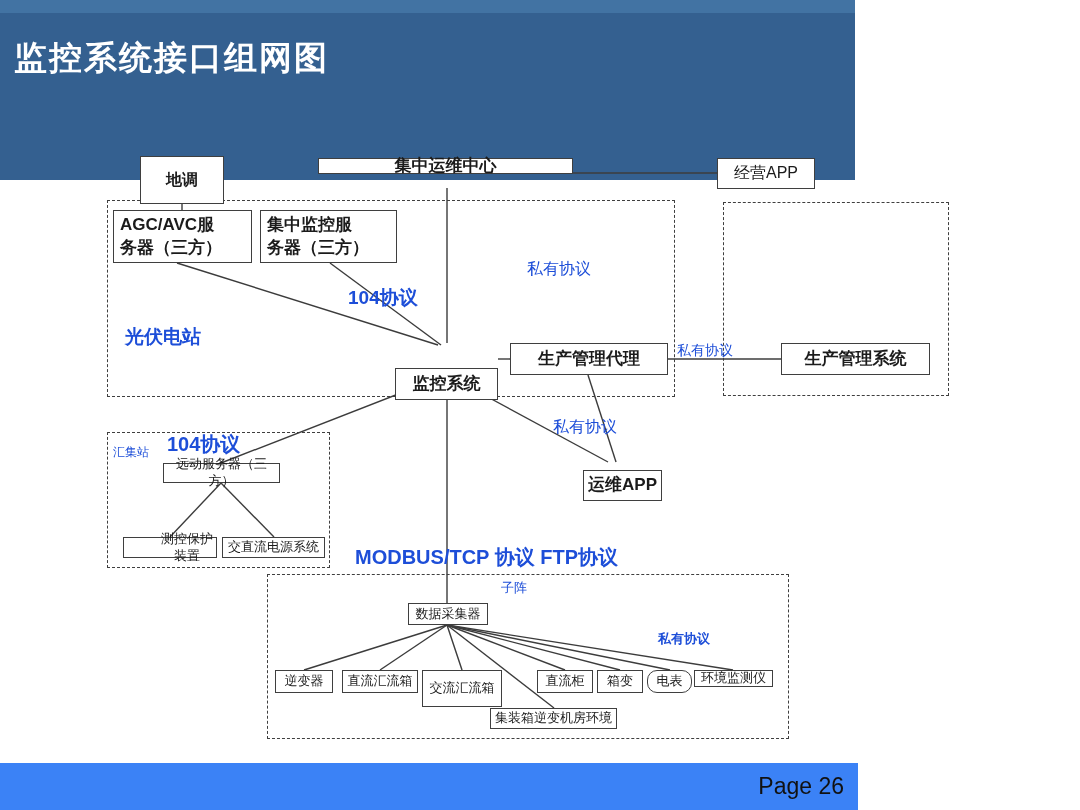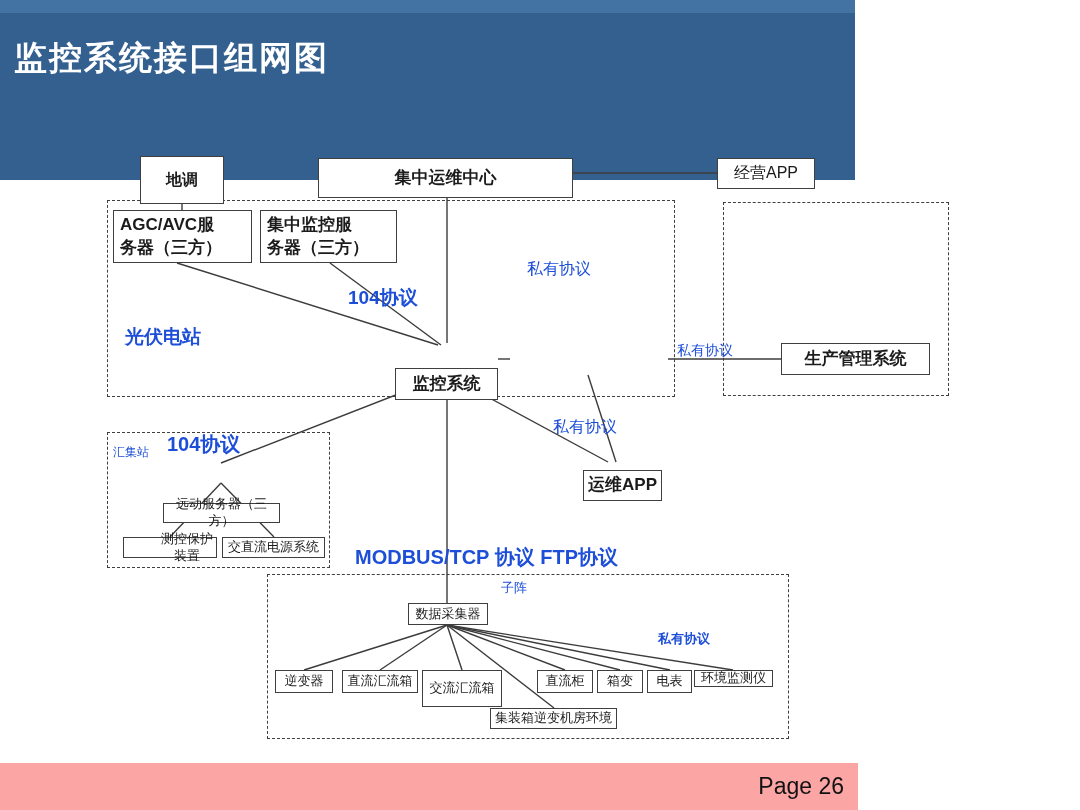--- a/index.html
+++ b/index.html
@@ -6,21 +6,21 @@
   .slide{position:relative;width:1080px;height:810px;background:#ffffff;overflow:hidden;
          font-family:"Liberation Sans","DejaVu Sans",sans-serif;color:#1b1b1b;}
 
   
   .header{position:absolute;left:0;top:0;width:855px;height:180px;background:#346090;}
   .header-strip{position:absolute;left:0;top:0;width:100%;height:13px;background:#4273a3;}
   .slide-title{position:absolute;left:14px;top:36px;margin:0;color:#ffffff;
                font-size:33px;font-weight:bold;letter-spacing:2px;}
 
   
-  .footer{position:absolute;left:0;top:763px;width:858px;height:47px;background:#fca5a5;}
+  .footer{position:absolute;left:0;top:763px;width:858px;height:47px;background:#3b82f6;}
   .footer span{position:absolute;right:14px;top:0;line-height:47px;font-size:23px;color:#111;}
 
   
   svg.connectors{position:absolute;left:0;top:0;z-index:1;}
   svg.connectors line{stroke:#3c3c3c;stroke-width:1.4;}
 
   
   .group{position:absolute;border:1.6px dashed #3f3f3f;background:transparent;z-index:0;}
 
   
@@ -79,45 +79,46 @@
 
   <div class="lbl" style="left:348px;top:285px;font-size:19px;font-weight:bold;">104协议</div>
   <div class="lbl" style="left:527px;top:259px;font-size:16px;">私有协议</div>
   <div class="lbl" style="left:677px;top:342px;font-size:14px;">私有协议</div>
   <div class="lbl" style="left:167px;top:431px;font-size:20px;font-weight:bold;">104协议</div>
   <div class="lbl" style="left:553px;top:417px;font-size:16px;">私有协议</div>
   <div class="lbl" style="left:355px;top:544px;font-size:20px;font-weight:600;">MODBUS/TCP 协议  FTP协议</div>
   <div class="lbl" style="left:658px;top:630px;font-size:13px;font-weight:bold;">私有协议</div>
 
   <div class="node n-bold f16" style="left:140px;top:156px;width:84px;height:48px;">地调</div>
-  <div class="node n-bold f17" style="left:318px;top:158px;width:255px;height:40px;">集中运维中心</div>
+  <div class="node n-bold f17" style="left:318px;top:158px;width:255px;height:16px;">集中运维中心</div>
   <div class="node f16" style="left:717px;top:158px;width:98px;height:31px;">经营APP</div>
 
   <div class="node n-bold f17 wrap2" style="left:113px;top:210px;width:139px;height:53px;">AGC/AVC服
 务器（三方）</div>
   <div class="node n-bold f17 wrap2" style="left:260px;top:210px;width:137px;height:53px;">集中监控服
 务器（三方）</div>
 
   <div class="node n-bold f17" style="left:395px;top:343px;width:103px;height:32px;margin-top:25px;">监控系统</div>
+  <div class="node n-bold f17" style="left:510px;top:343px;width:158px;height:32px;">生产管理代理</div>
   <div class="node n-bold f17" style="left:781px;top:343px;width:149px;height:32px;">生产管理系统</div>
 
-  <div class="node f13" style="left:163px;top:463px;width:117px;height:20px;margin-top:40px;">远动服务器（三方）</div>
+  <div class="node f13" style="left:163px;top:463px;width:117px;height:20px;">远动服务器（三方）</div>
   <div class="node f13" style="left:123px;top:537px;width:94px;height:21px;padding-left:34px;">测控保护装置</div>
   <div class="node f13" style="left:222px;top:537px;width:103px;height:21px;">交直流电源系统</div>
 
   <div class="node n-bold f17" style="left:583px;top:470px;width:79px;height:31px;">运维APP</div>
 
   <div class="node f13" style="left:408px;top:603px;width:80px;height:22px;">数据采集器</div>
 
   <div class="node f13" style="left:275px;top:670px;width:58px;height:23px;">逆变器</div>
   <div class="node f13" style="left:342px;top:670px;width:76px;height:23px;">直流汇流箱</div>
   <div class="node f13" style="left:422px;top:670px;width:80px;height:37px;">交流汇流箱</div>
   <div class="node f13" style="left:537px;top:670px;width:56px;height:23px;">直流柜</div>
   <div class="node f13" style="left:597px;top:670px;width:46px;height:23px;">箱变</div>
-  <div class="node f13" style="left:647px;top:670px;width:45px;height:23px;">电表</div>
+  <div class="node f13" style="left:647px;top:670px;width:45px;height:23px;border-radius:10px;">电表</div>
   <div class="node f13" style="left:694px;top:670px;width:79px;height:17px;">环境监测仪</div>
   <div class="node f13" style="left:490px;top:708px;width:127px;height:21px;">集装箱逆变机房环境</div>
 
   <div class="footer">
     <span>Page 26</span>
   </div>
 
 </div>
 
 </body></html>

